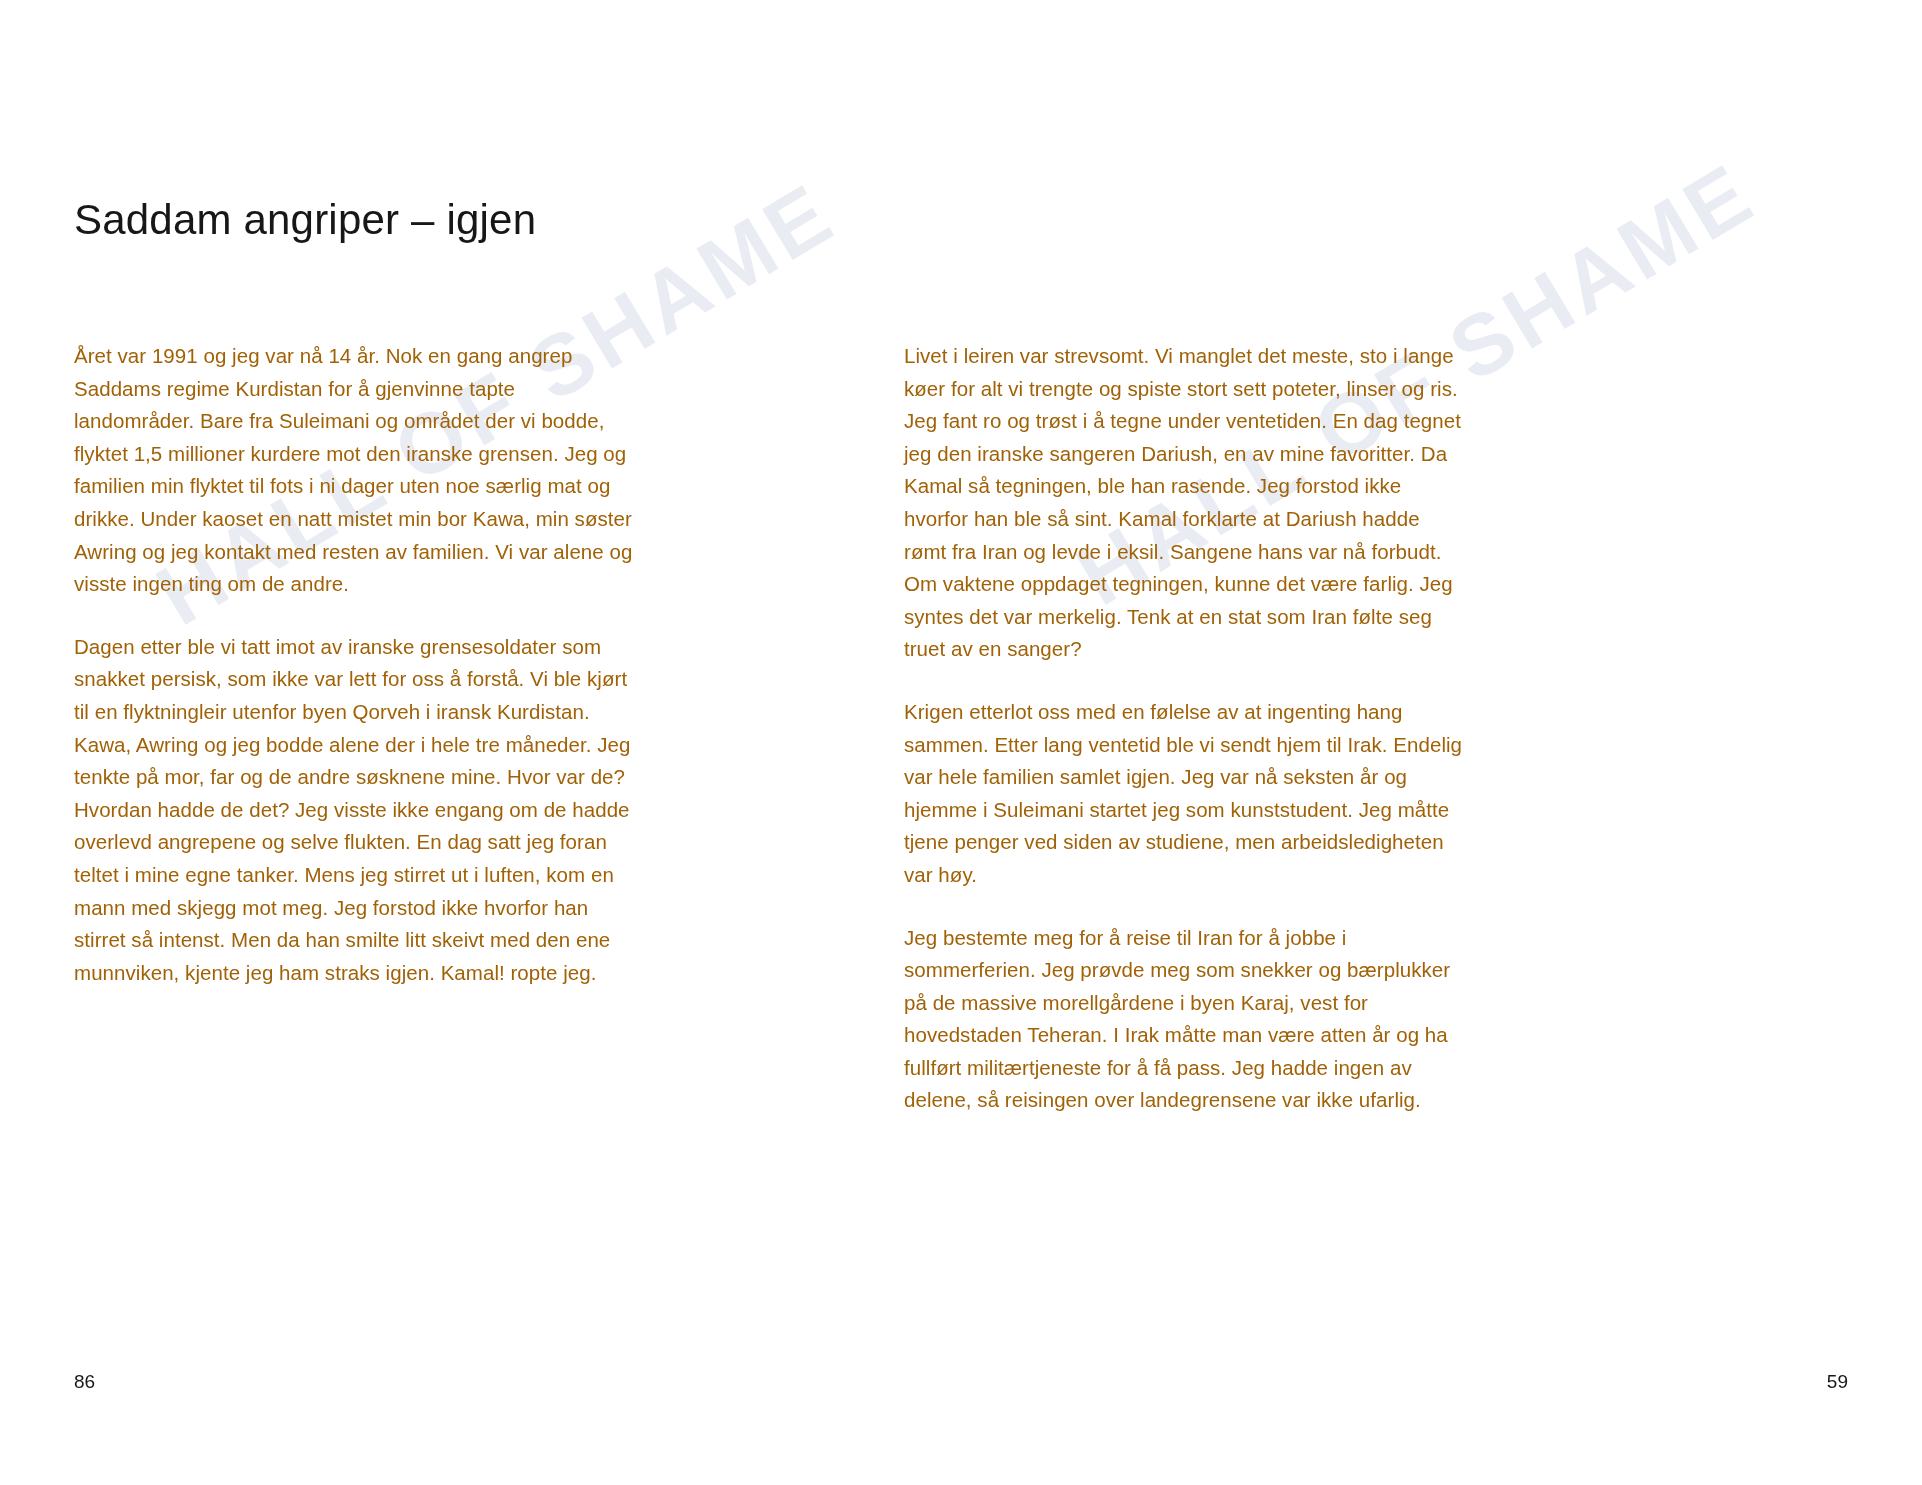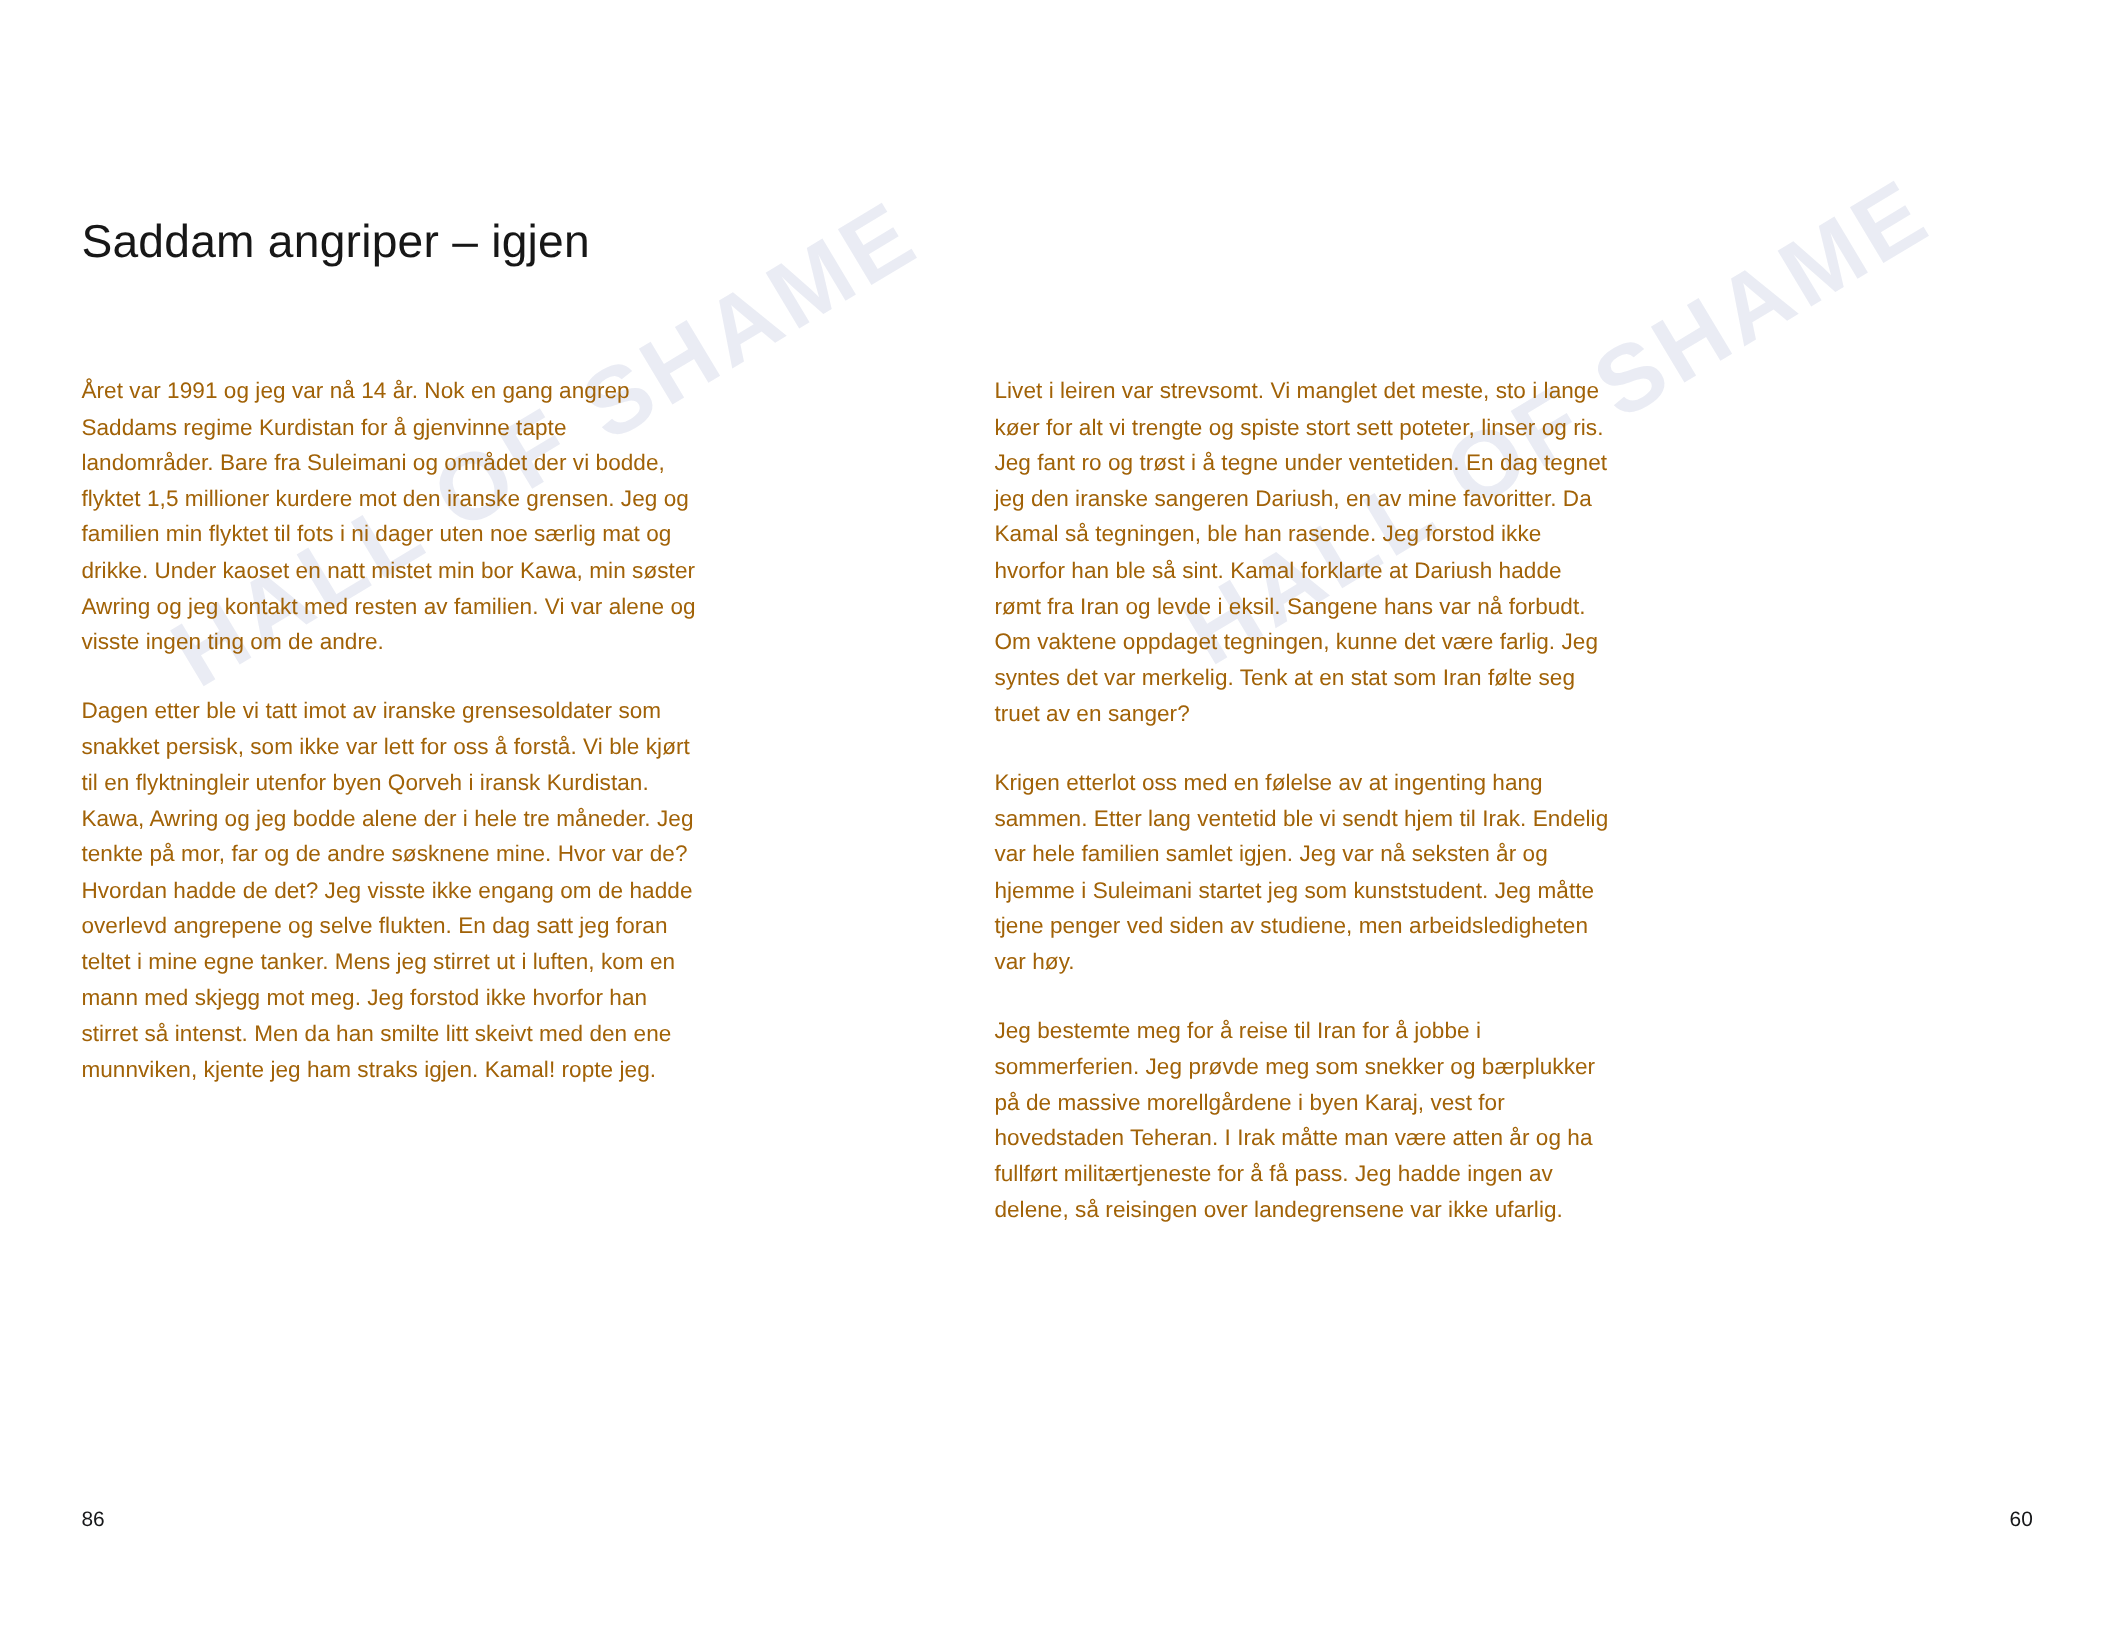--- a/index.html
+++ b/index.html
@@ -104,15 +104,15 @@
 
     <div class="column">
       <p class="para">Livet i leiren var strevsomt. Vi manglet det meste, sto i lange køer for alt vi trengte og spiste stort sett poteter, linser og ris. Jeg fant ro og trøst i å tegne under ventetiden. En dag tegnet jeg den iranske sangeren Dariush, en av mine favoritter. Da Kamal så tegningen, ble han rasende. Jeg forstod ikke hvorfor han ble så sint. Kamal forklarte at Dariush hadde rømt fra Iran og levde i eksil. Sangene hans var nå forbudt. Om vaktene oppdaget tegningen, kunne det være farlig. Jeg syntes det var merkelig. Tenk at en stat som Iran følte seg truet av en sanger?</p>
       <p class="para">Krigen etterlot oss med en følelse av at ingenting hang sammen. Etter lang ventetid ble vi sendt hjem til Irak. Endelig var hele familien samlet igjen. Jeg var nå seksten år og hjemme i Suleimani startet jeg som kunststudent. Jeg måtte tjene penger ved siden av studiene, men arbeidsledigheten var høy.</p>
       <p class="para">Jeg bestemte meg for å reise til Iran for å jobbe i sommerferien. Jeg prøvde meg som snekker og bærplukker på de massive morellgårdene i byen Karaj, vest for hovedstaden Teheran. I Irak måtte man være atten år og ha fullført militærtjeneste for å få pass. Jeg hadde ingen av delene, så reisingen over landegrensene var ikke ufarlig.</p>
     </div>
 
   </div>
 
   <div class="folio folio-left">86</div>
-  <div class="folio folio-right">60</div>
+  <div class="folio folio-right">59</div>
 
 </div>
 
 </body></html>

